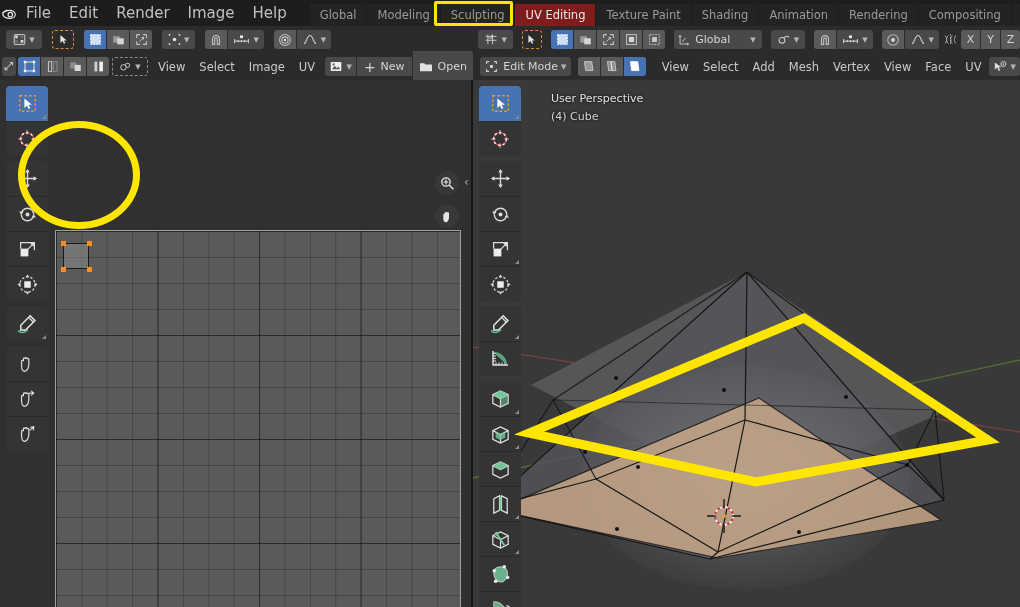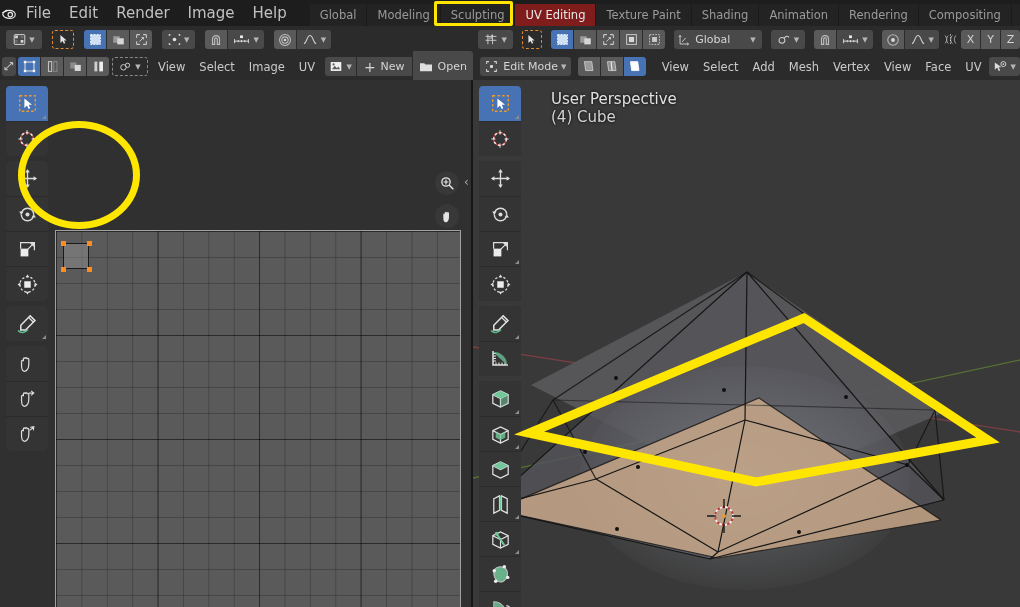--- a/index.html
+++ b/index.html
@@ -110,21 +110,21 @@
   .uv-vert { position:absolute; width:5px; height:5px; background:#ff8b23; }
 
   
   .circ-gizmo {
     position: absolute; width: 24px; height: 24px; border-radius: 50%;
     background: rgba(60,60,60,0.72); display: flex; align-items:center; justify-content:center;
   }
   .side-arrow { position:absolute; color:#aaa; font-size:12px; }
 
   
-  #vp-text { position: absolute; left: 78px; top: 10px; color: #e2e2e2; font-size: 15px; line-height: 18px; text-shadow: 0 0 3px #000; }
+  #vp-text { position: absolute; left: 78px; top: 10px; color: #e2e2e2; font-size: 11px; line-height: 18px; text-shadow: 0 0 3px #000; }
   #vp-text div:nth-child(2) { color: #d4d4d4; }
 
   
   #annot-circle {
     position: absolute; left: 18px; top: 121px; width: 122px; height: 108px;
     border: 7px solid #FFE600; border-radius: 50%; z-index: 30; pointer-events:none;
   }
   #annot-quad { position: absolute; left: 473px; top: 80px; z-index: 30; pointer-events:none; }
 
   svg { display: block; }

